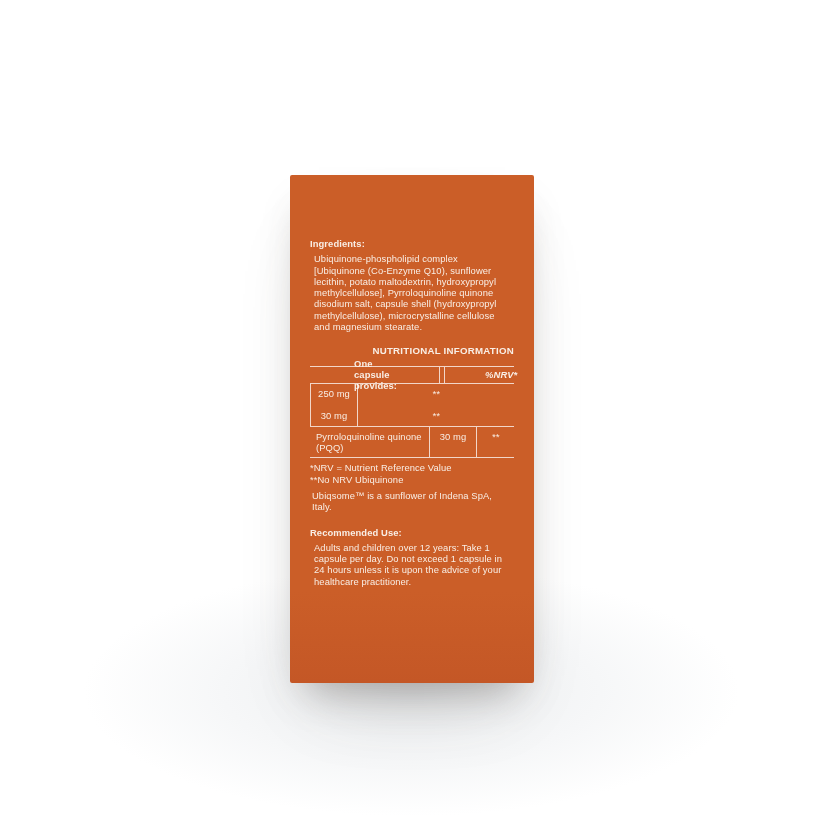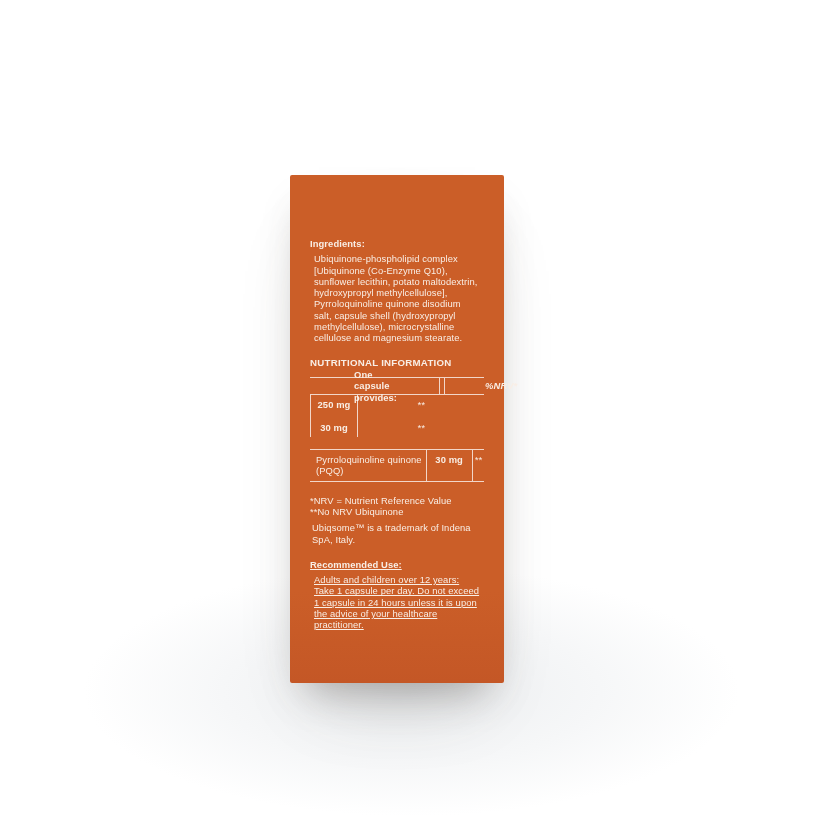--- a/index.html
+++ b/index.html
@@ -17,21 +17,21 @@
   .stage {
     position: relative;
     width: 823px;
     height: 823px;
     background: radial-gradient(ellipse 420px 160px at 50% 84%, #eceef0 0%, #f6f7f8 45%, #ffffff 78%);
   }
   .box {
     position: absolute;
     left: 290px;
     top: 175px;
-    width: 214px;
+    width: 244px;
     height: 508px;
     box-sizing: border-box;
     padding: 63px 20px 0 20px;
     background: linear-gradient(180deg, var(--box, #cb5e28) 0%, var(--box, #cb5e28) 82%, #c45726 100%);
     border-radius: 2px;
     box-shadow: 0 22px 38px -16px rgba(70, 65, 60, 0.38),
                 0 40px 80px -30px rgba(70, 65, 60, 0.20);
     color: var(--text, #f9eee5);
     font-size: 9.4px;
     line-height: 11.3px;
@@ -41,61 +41,60 @@
     font-weight: bold;
     margin: 0;
     font-size: 9.4px;
   }
   p { margin: 4px; }
   .nutri-heading {
     margin-top: 13px;
     font-size: 9.7px;
     letter-spacing: 0.25px;
     font-weight: bold;
+    text-align: right;
   }
   
   .ntable {
     margin-top: 9px;
     border-top: 1px solid var(--line, rgba(255,255,255,0.75));
     border-bottom: 1px solid var(--line, rgba(255,255,255,0.75));
   }
   .t-row { display: flex; align-items: stretch; }
   .t-row.head {
     border-bottom: 1px solid var(--line, rgba(255,255,255,0.75));
     font-weight: bold;
   }
   .t-row.body + .t-row.body {
     border-top: 1px solid var(--line, rgba(255,255,255,0.75));
-    margin-top: 12px;
   }
   .cell { box-sizing: border-box; }
   .c1 { width: 119px; padding: 4px 4px 4px 6px; }
   .c2 {
     width: 48px;
     border-left: 1px solid var(--line, rgba(255,255,255,0.75));
     border-right: 1px solid var(--line, rgba(255,255,255,0.75));
     text-align: center;
     padding: 4px 2px;
-    font-weight: bold;
   }
   .c3 { flex: 1; text-align: center; padding: 4px 2px; font-style: italic; }
   .t-row.head .cell {
     display: flex;
     align-items: center;
     height: 16px;
     padding-top: 0;
     padding-bottom: 0;
     margin-left: 38px;
   }
   .t-row.head .c2, .t-row.head .c3 { justify-content: center; }
   .tline { height: 11.35px; }
   
-  .footnotes { margin-top: 13px; }
+  .footnotes { margin-top: 4px; }
   .trademark { margin-top: 5px; padding-left: 2px; }
-  .section-ru { margin-top: 14px; text-decoration: underline; }
+  .section-ru { margin-top: 14px; }
   .section-warn { margin-top: 11px; }
 </style>
 </head>
 <body>
 
 <div class="stage">
   <div class="box">
 
     <section>
       <h3 class="h">Ingredients:</h3>
@@ -138,21 +137,21 @@
           <div class="tline"></div>
         </div>
       </div>
     </div>
 
     <div class="footnotes">
       <div>*NRV = Nutrient Reference Value</div>
       <div>**No NRV Ubiquinone</div>
     </div>
 
-    <div class="trademark">Ubiqsome™ is a trademark of Indena SpA, Italy.</div>
+    <div class="trademark">Ubiqsome™ is a sunflower of Indena SpA, Italy.</div>
 
     <section class="section-ru">
       <h3 class="h">Recommended Use:</h3>
       <p>Adults and children over 12 years: Take 1 capsule per day. Do not exceed 1 capsule in 24 hours unless it is upon the advice of your healthcare practitioner.</p>
     </section>
 
 
   </div>
 </div>
 

